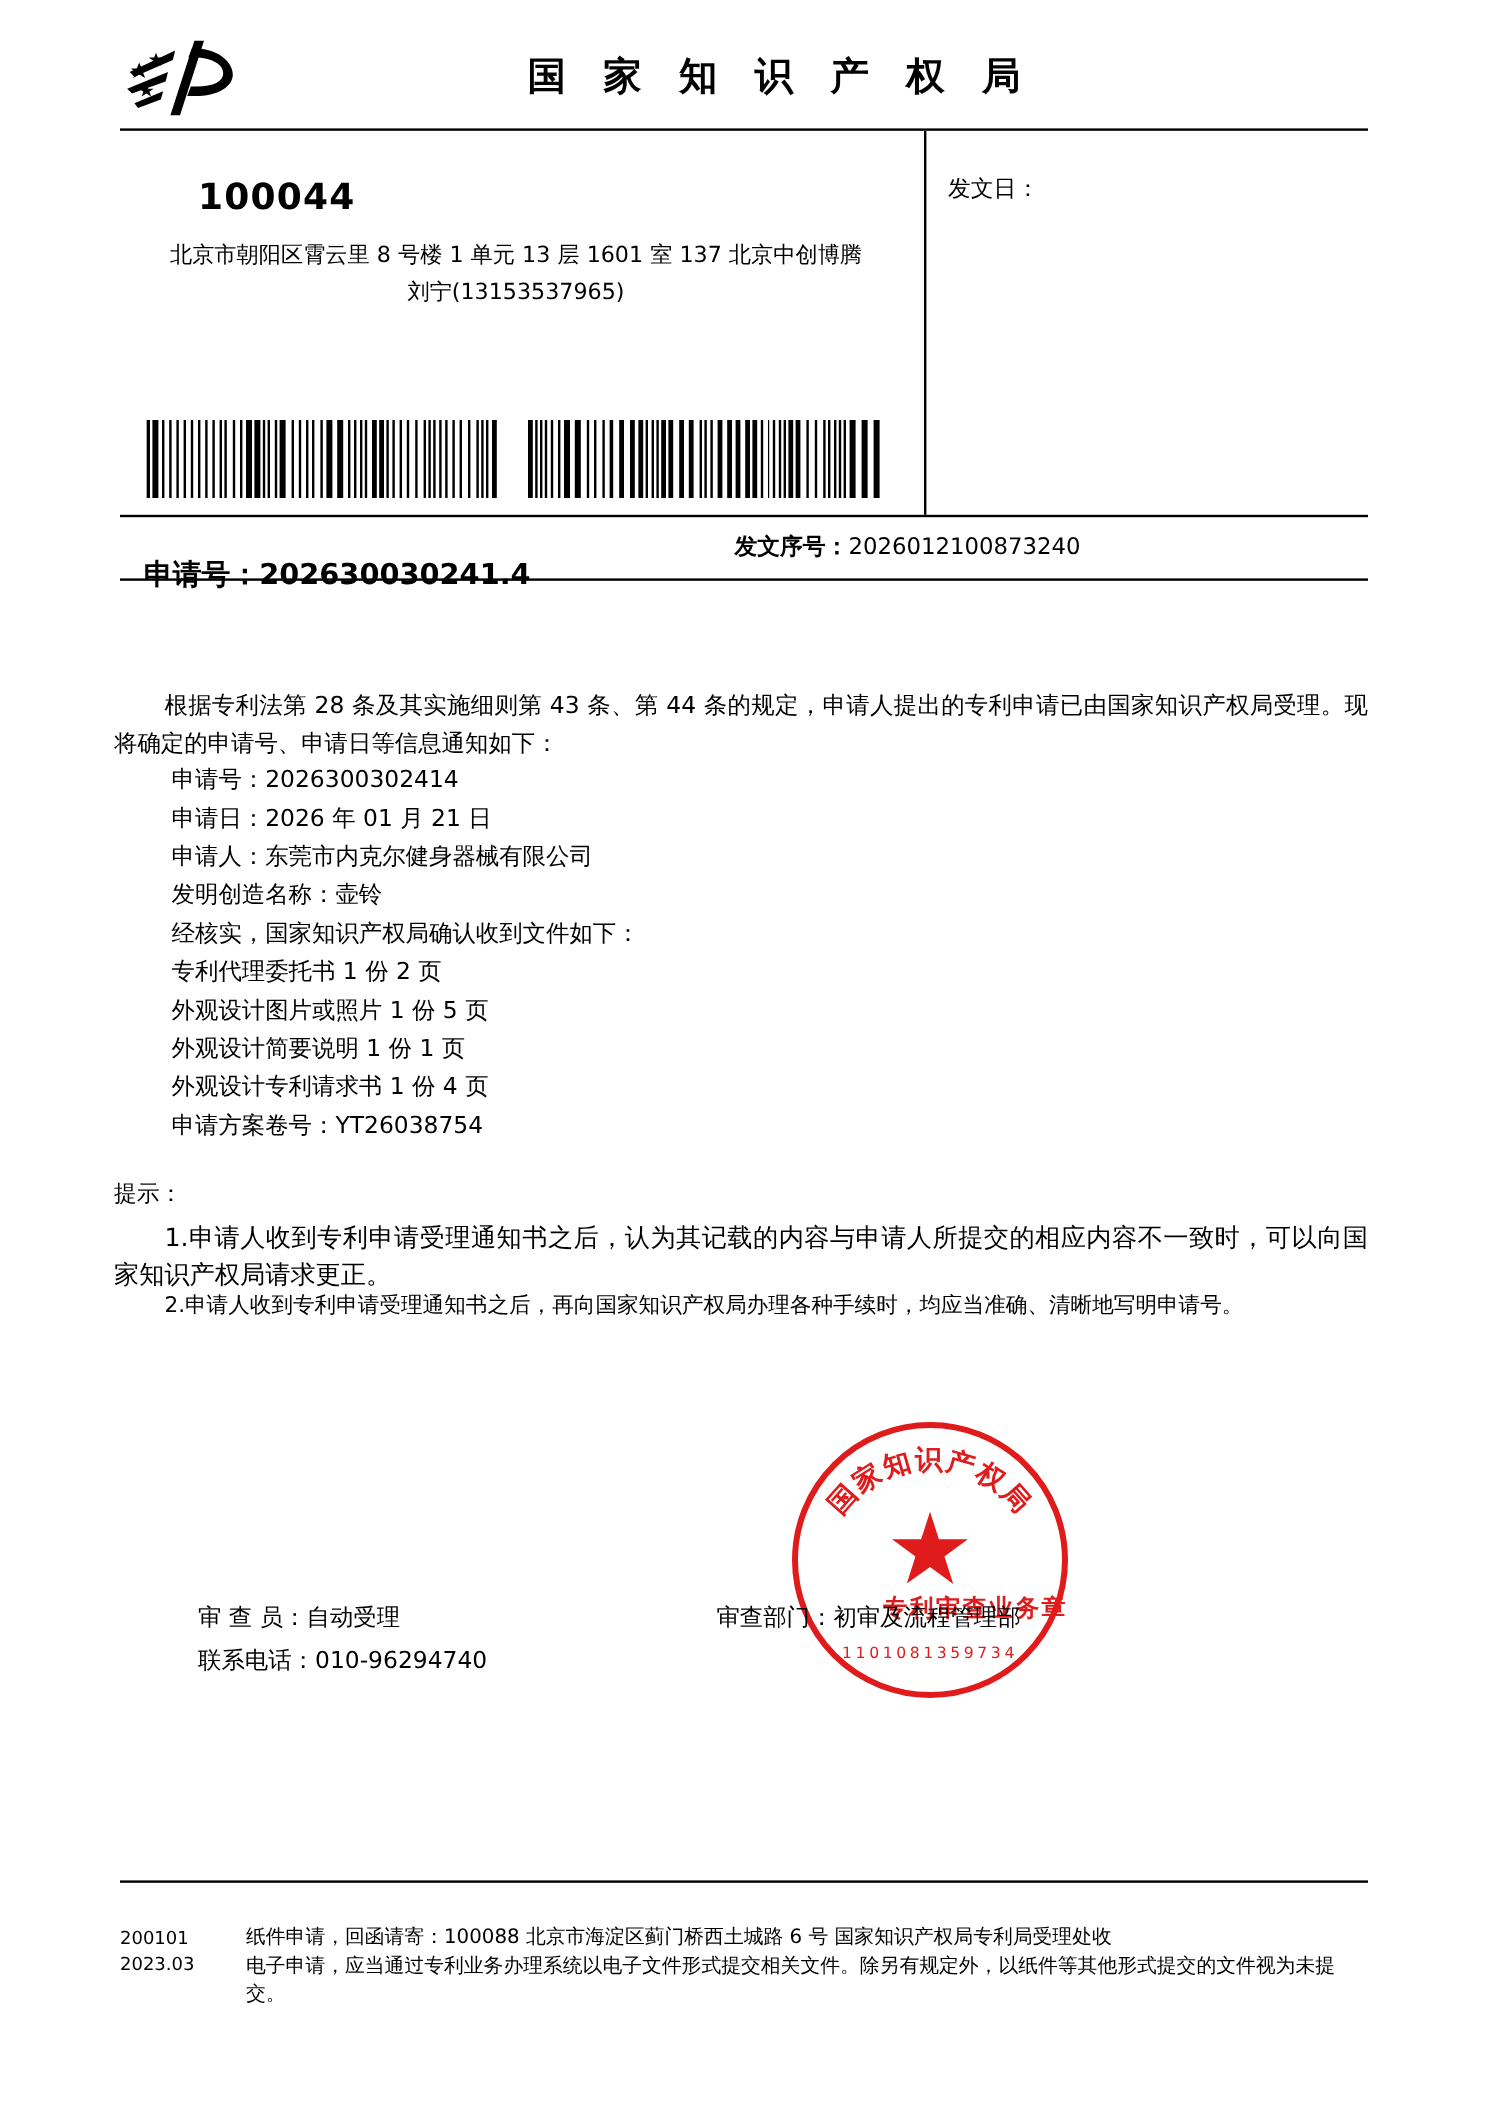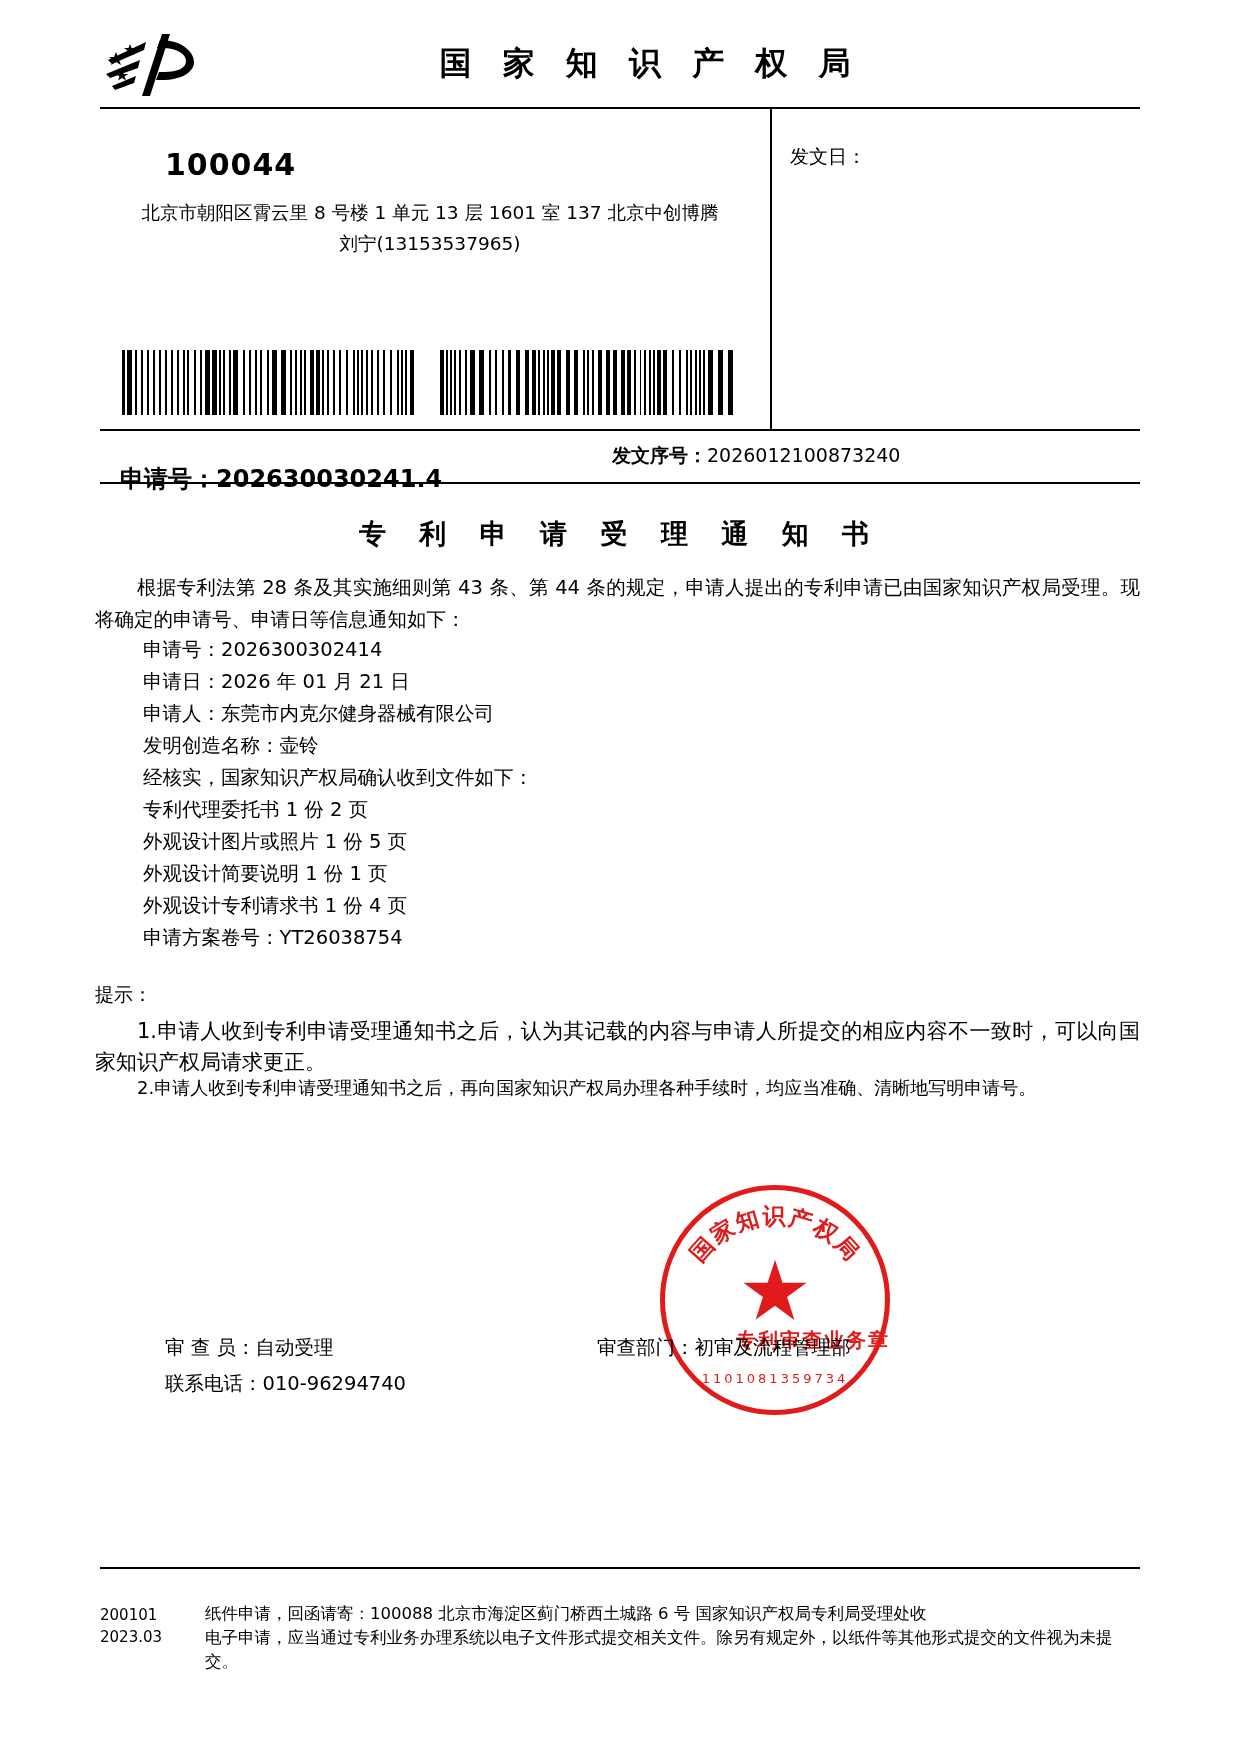--- a/index.html
+++ b/index.html
@@ -404,21 +404,20 @@
       <i style="width: 5px; margin-right: 2px;"></i>
     </div>
 
   <div class="appno">
     <b>申请号：</b><b>202630030241.4</b>
   </div>
   <div class="seqno">
     <b>发文序号：</b><span>2026012100873240</span>
   </div>
 
-  <div class="doc-title">专 利 申 请 受 理 通 知 书</div>
 
   <div class="para intro">根据专利法第 28 条及其实施细则第 43 条、第 44 条的规定，申请人提出的专利申请已由国家知识产权局受理。现将确定的申请号、申请日等信息通知如下：</div>
 
   <div class="para fields">
     <div>申请号：2026300302414</div>
     <div>申请日：2026 年 01 月 21 日</div>
     <div>申请人：东莞市内克尔健身器械有限公司</div>
     <div>发明创造名称：壶铃</div>
     <div>经核实，国家知识产权局确认收到文件如下：</div>
     <div>专利代理委托书 1 份 2 页</div>

